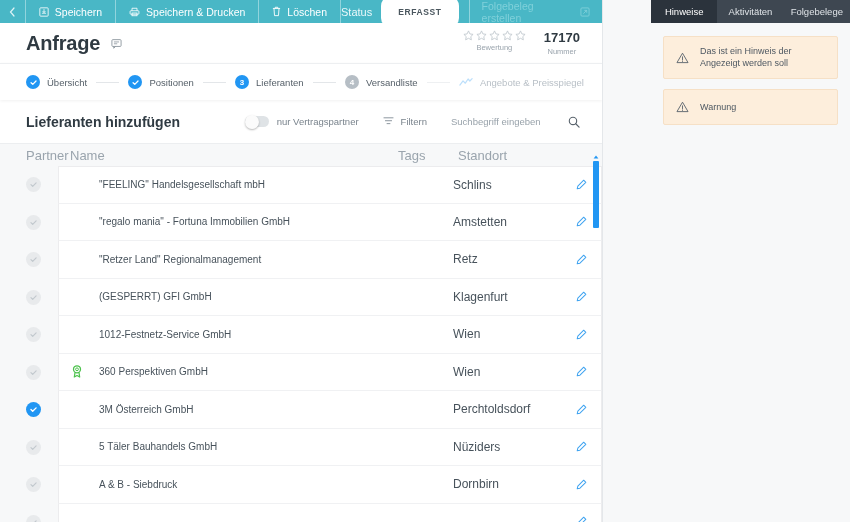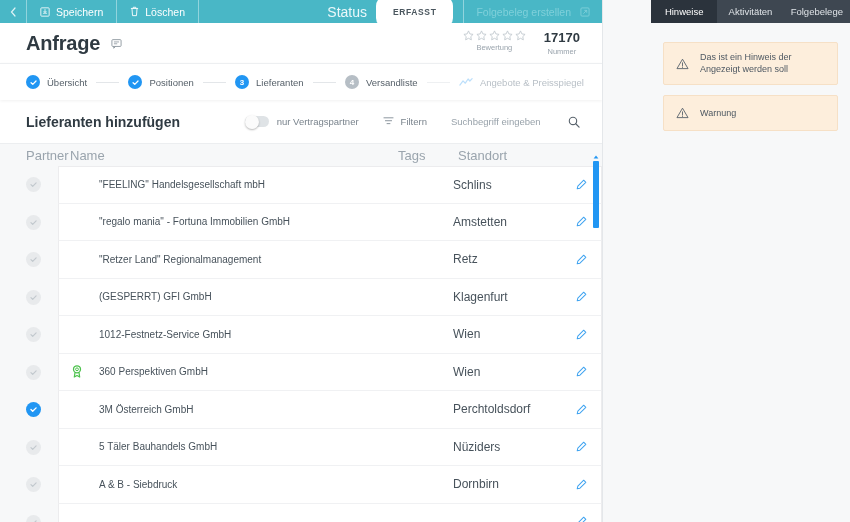--- a/index.html
+++ b/index.html
@@ -38,21 +38,21 @@
     border-left: 1px solid rgba(255,255,255,.40);
     cursor: pointer;
     white-space: nowrap;
   }
   .ab-btn .ico { display:flex; align-items:center; }
   .ab-spacer { flex: 1; border-left: 1px solid rgba(255,255,255,.40); }
   .ab-status {
     display: flex; align-items: center; gap: 9px;
     padding: 0 10px 0 0;
   }
-  .ab-status .lbl { font-size: 14px; color: #eaf8fa; }
+  .ab-status .lbl { font-size: 11px; color: #eaf8fa; }
   .pill {
     background: #fff; color: #4a565e;
     border-radius: 10px; padding: 11px 17px;
     font-size: 8.5px; font-weight: bold; letter-spacing: .6px;
     cursor: pointer;
   }
   .ab-folge {
     display: flex; align-items: center; gap: 9px;
     padding: 0 12px;
     border-left: 1px solid rgba(255,255,255,.40);
@@ -204,21 +204,21 @@
   .rtabs {
     height: 23px; min-height: 23px;
     background: #3e4751;
     display: flex; align-items: stretch;
   }
   .rtab {
     flex: 1; display: flex; align-items: center; justify-content: center;
     font-size: 9.5px; color: #dfe3e7; cursor: pointer;
   }
   .rtab.active { background: #2b333c; color: #fff; }
-  .ralerts { padding: 13px 12px; display: flex; flex-direction: column; gap: 10px; margin-top: 6px; }
+  .ralerts { padding: 13px 12px; display: flex; flex-direction: column; gap: 10px; }
   .alert {
     background: #fdeedc; border: 1px solid #f6e0c6; border-radius: 2px;
     min-height: 36px;
     display: flex; align-items: center; gap: 11px;
     padding: 9px 12px;
   }
   .alert-txt { font-size: 9px; color: #4e5862; line-height: 1.3; }
 
   svg { display: block; }
 </style>
@@ -239,20 +239,30 @@
       <div class="ab-btn">
         <span class="ico">
           <svg width="10" height="10" viewBox="0 0 12 12">
             <rect x="1" y="1" width="10" height="10" rx="1" fill="none" stroke="#fff" stroke-width="1"></rect>
             <path d="M4 7.5h4M6 3v3.5M4.6 5.2L6 6.6l1.4-1.4" stroke="#fff" stroke-width=".9" fill="none" stroke-linecap="round"></path>
           </svg>
         </span>
         <span>Speichern</span>
       </div>
 
+      <div class="ab-btn">
+        <span class="ico">
+          <svg width="11" height="10" viewBox="0 0 13 12">
+            <path d="M3.5 4.5V1.5h6v3" fill="none" stroke="#fff" stroke-width="1"></path>
+            <rect x="1.2" y="4.5" width="10.6" height="4.2" rx="1" fill="none" stroke="#fff" stroke-width="1"></rect>
+            <rect x="3.5" y="7.2" width="6" height="3.3" fill="none" stroke="#fff" stroke-width="1"></rect>
+          </svg>
+        </span>
+        <span>Speichern &amp; Drucken</span>
+      </div>
 
       <div class="ab-btn">
         <span class="ico">
           <svg width="9" height="11" viewBox="0 0 10 12">
             <path d="M1 2.6h8M3.6 2.6V1.3h2.8v1.3M2.2 2.6l.6 8h4.4l.6-8" fill="none" stroke="#fff" stroke-width="1" stroke-linejoin="round"></path>
           </svg>
         </span>
         <span>Löschen</span>
       </div>
 

